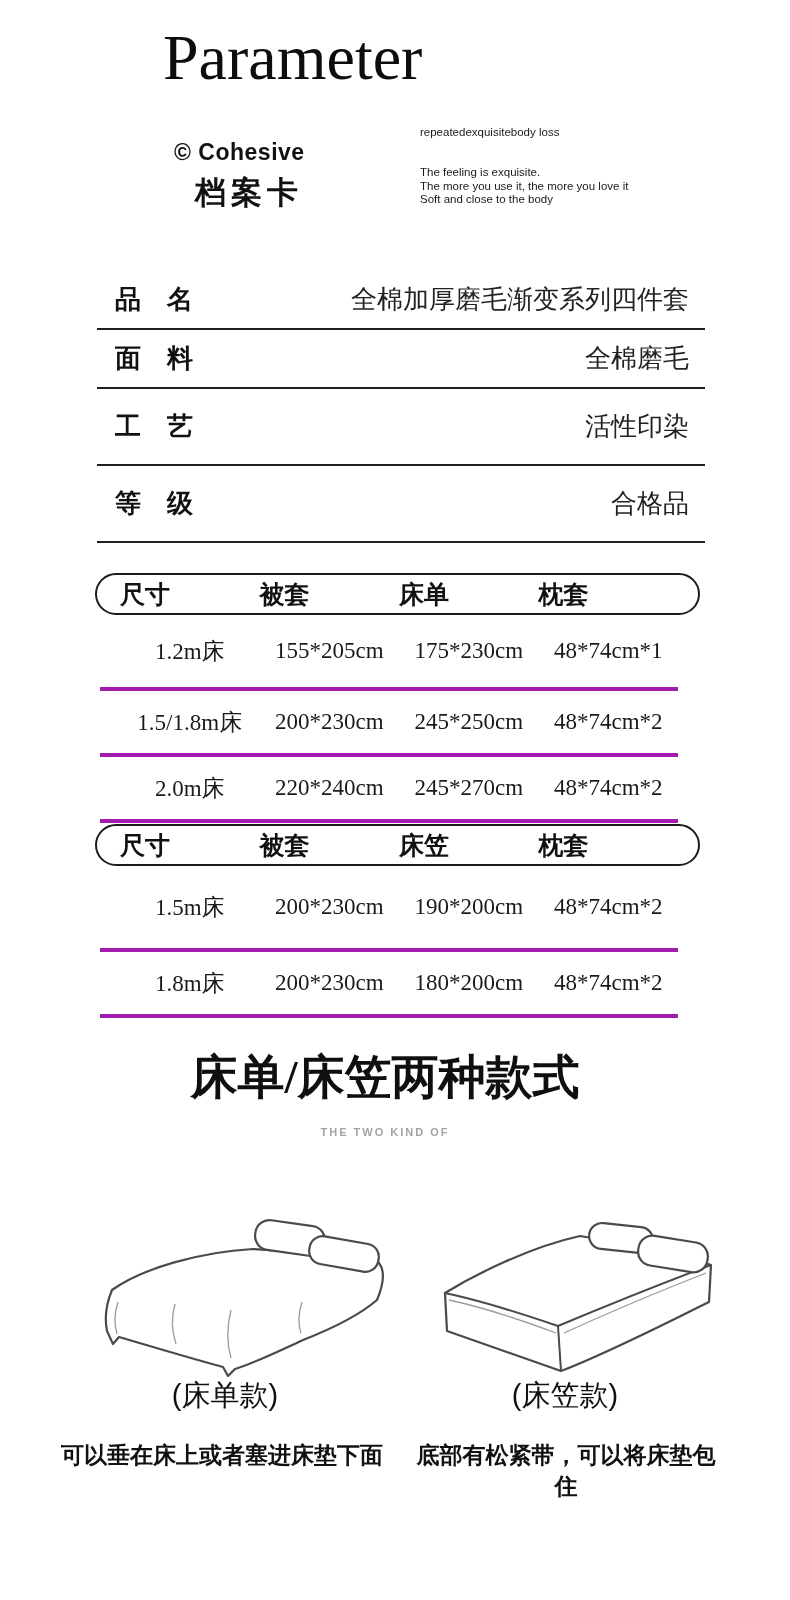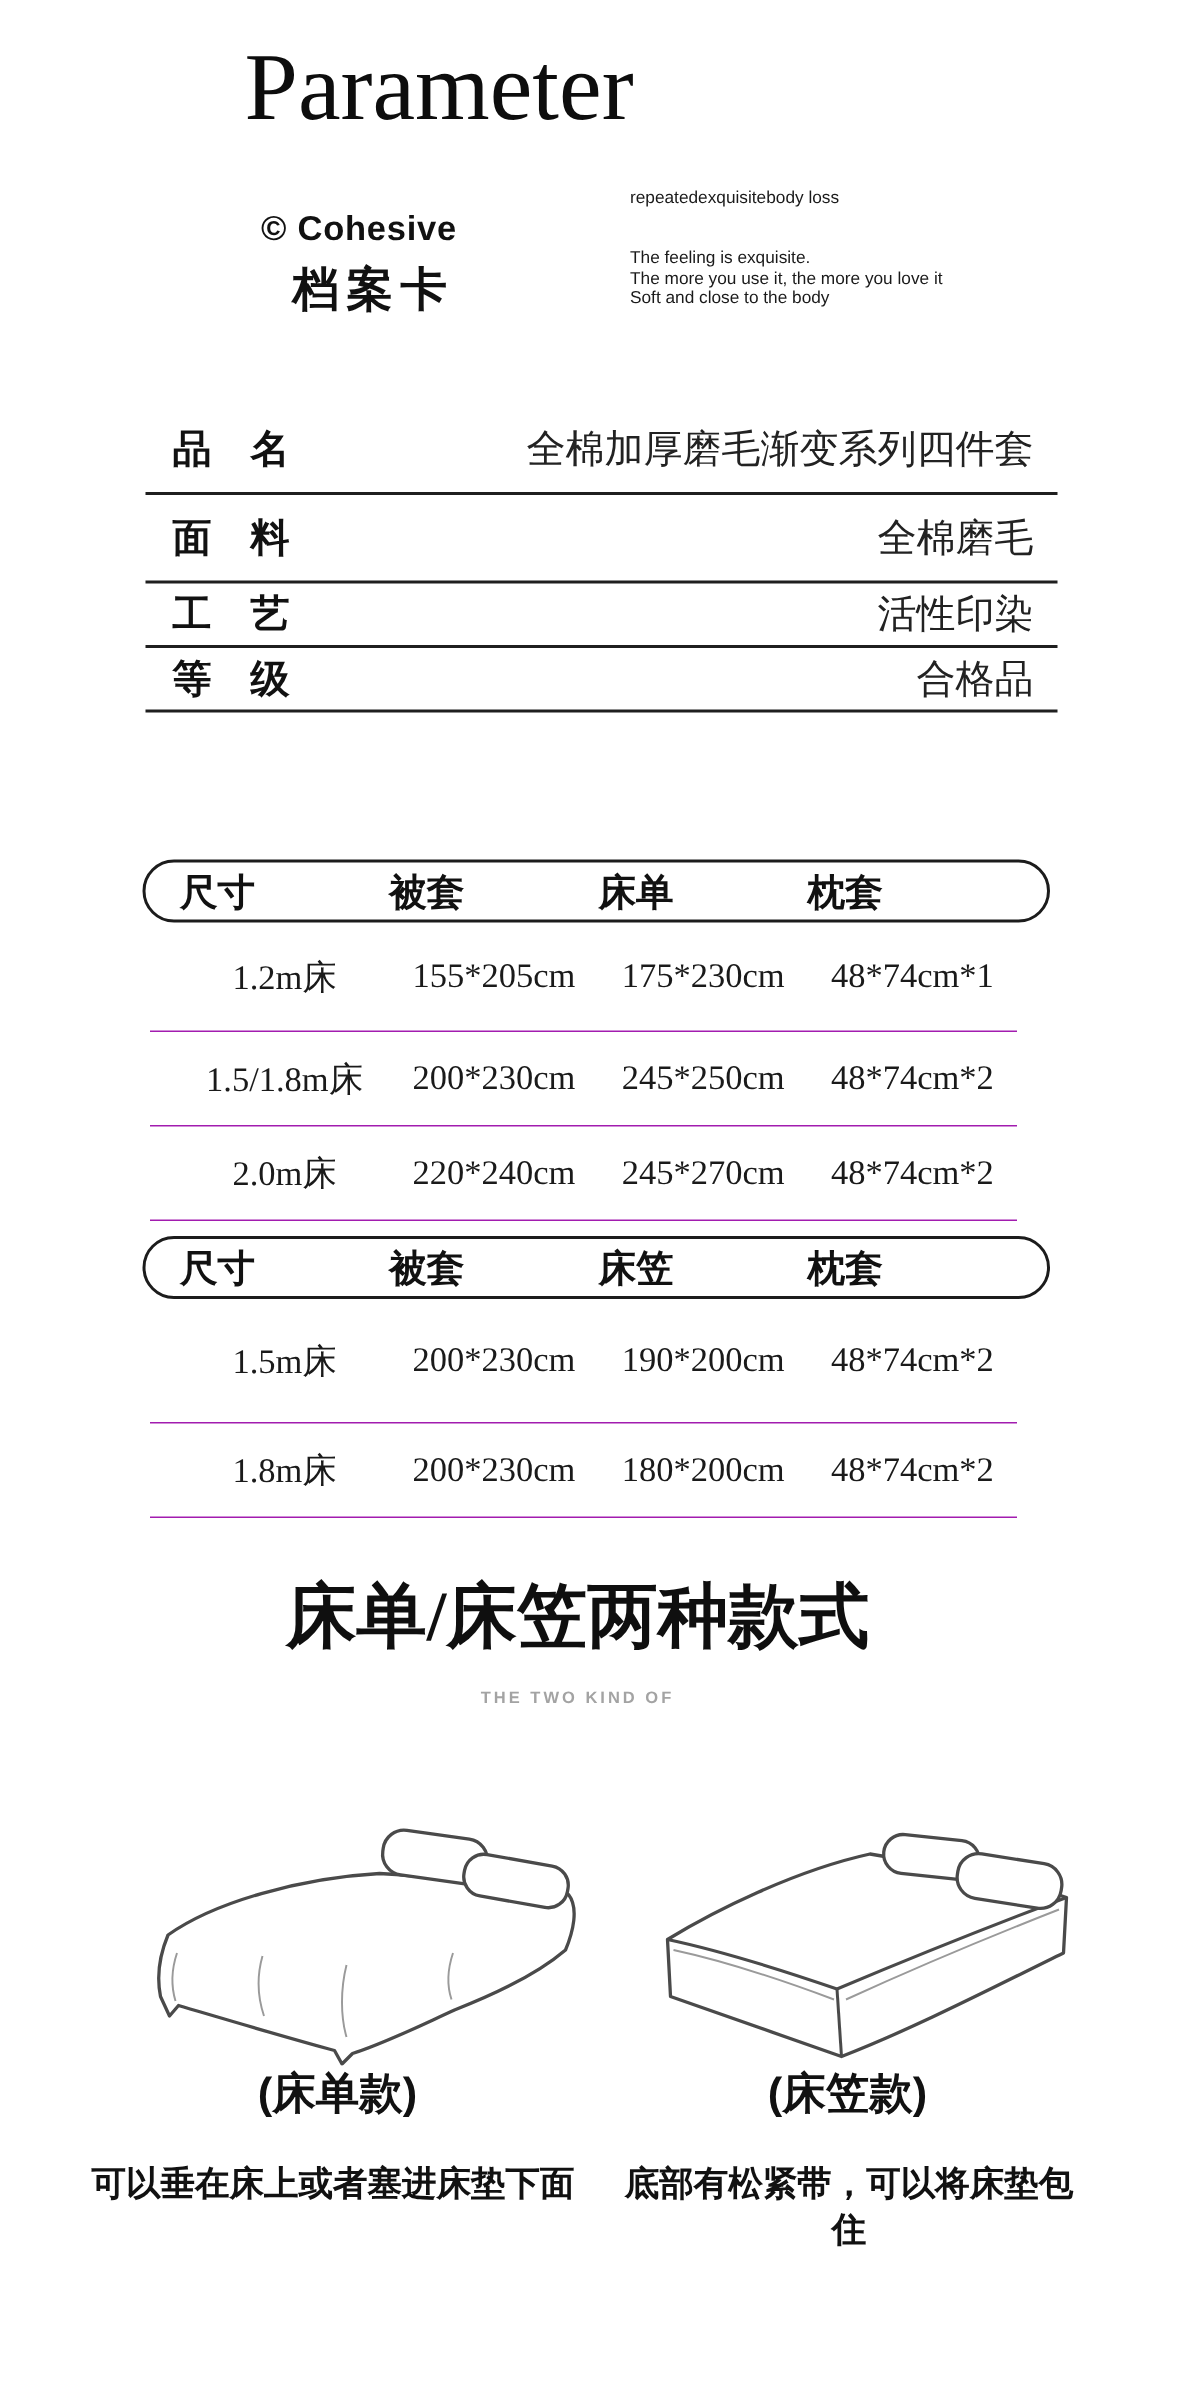--- a/index.html
+++ b/index.html
@@ -20,21 +20,21 @@
   .card-label{left:195px;top:172px;font-size:31px;font-weight:800;letter-spacing:5px;}
   .keywords{left:420px;top:126px;display:flex;font-size:11.5px;color:#1a1a1a;}
   .tagline{left:420px;top:166px;font-size:11.5px;line-height:13.5px;color:#1a1a1a;}
 
   
   .spec-table{left:97px;top:271px;width:608px;}
   .spec-row{
     display:flex;justify-content:space-between;align-items:center;
     border-bottom:2px solid #1f1f1f;box-sizing:border-box;height:59px;
   }
-  .spec-row:nth-child(3),.spec-row:nth-child(4){height:43px;}
+  .spec-row:nth-child(3),.spec-row:nth-child(4){height:77px;}
   .spec-label{
     margin-left:18px;font-size:26px;font-weight:800;color:#111;
     font-family:"Liberation Sans",sans-serif;
   }
   .spec-value{
     margin-right:16px;font-size:26px;color:#222;
     font-family:"Liberation Serif",serif;
   }
 
   
@@ -42,40 +42,40 @@
     width:605px;height:42px;left:95px;
     border:2px solid #1c1c1c;border-radius:23px;box-sizing:border-box;background:#fff;
   }
   .grid4{
     left:120px;width:558px;display:grid;grid-template-columns:repeat(4,1fr);
     align-items:center;text-align:left;
   }
   .thead{height:42px;font-size:25px;font-weight:800;color:#111;}
   .tbody{left:100px;width:605px;}
   .trow{
-    border-bottom:1px solid #a21caf;display:grid;grid-template-columns:repeat(4,1fr);
+    border-bottom:4px solid #a21caf;display:grid;grid-template-columns:repeat(4,1fr);
     align-items:center;text-align:center;
     margin:0;padding:0 0 0 20px;width:558px;box-sizing:content-box;
     font-family:"Liberation Serif",serif;font-size:23px;color:#1a1a1a;
   }
   .trow.tall{height:72px;}
   .trow.norm{height:62px;}
   .trow.first2{height:82px;}
 
   
   .section-title{
     left:-10px;width:790px;top:1046px;text-align:center;
     font-family:"Liberation Serif",serif;font-weight:700;font-size:47px;color:#0f0f0f;
   }
   .section-subtitle{
     left:-10px;width:790px;top:1126px;text-align:center;
     font-size:11px;font-weight:600;letter-spacing:2px;color:#a3a3a3;
   }
   .sketch{position:absolute;}
-  .caption{top:1376px;text-align:center;font-size:29px;font-weight:700;color:#111;}
+  .caption{top:1376px;text-align:center;font-size:29px;font-weight:400;color:#111;}
   .caption.left{left:55px;width:340px;}
   .caption.right{left:410px;width:310px;}
   .descr{top:1440px;text-align:center;font-size:23px;font-weight:700;color:#111;}
   .descr.left{left:40px;width:364px;}
   .descr.right{left:408px;width:316px;}
 </style>
 </head>
 <body>
 
 <div class="page">

